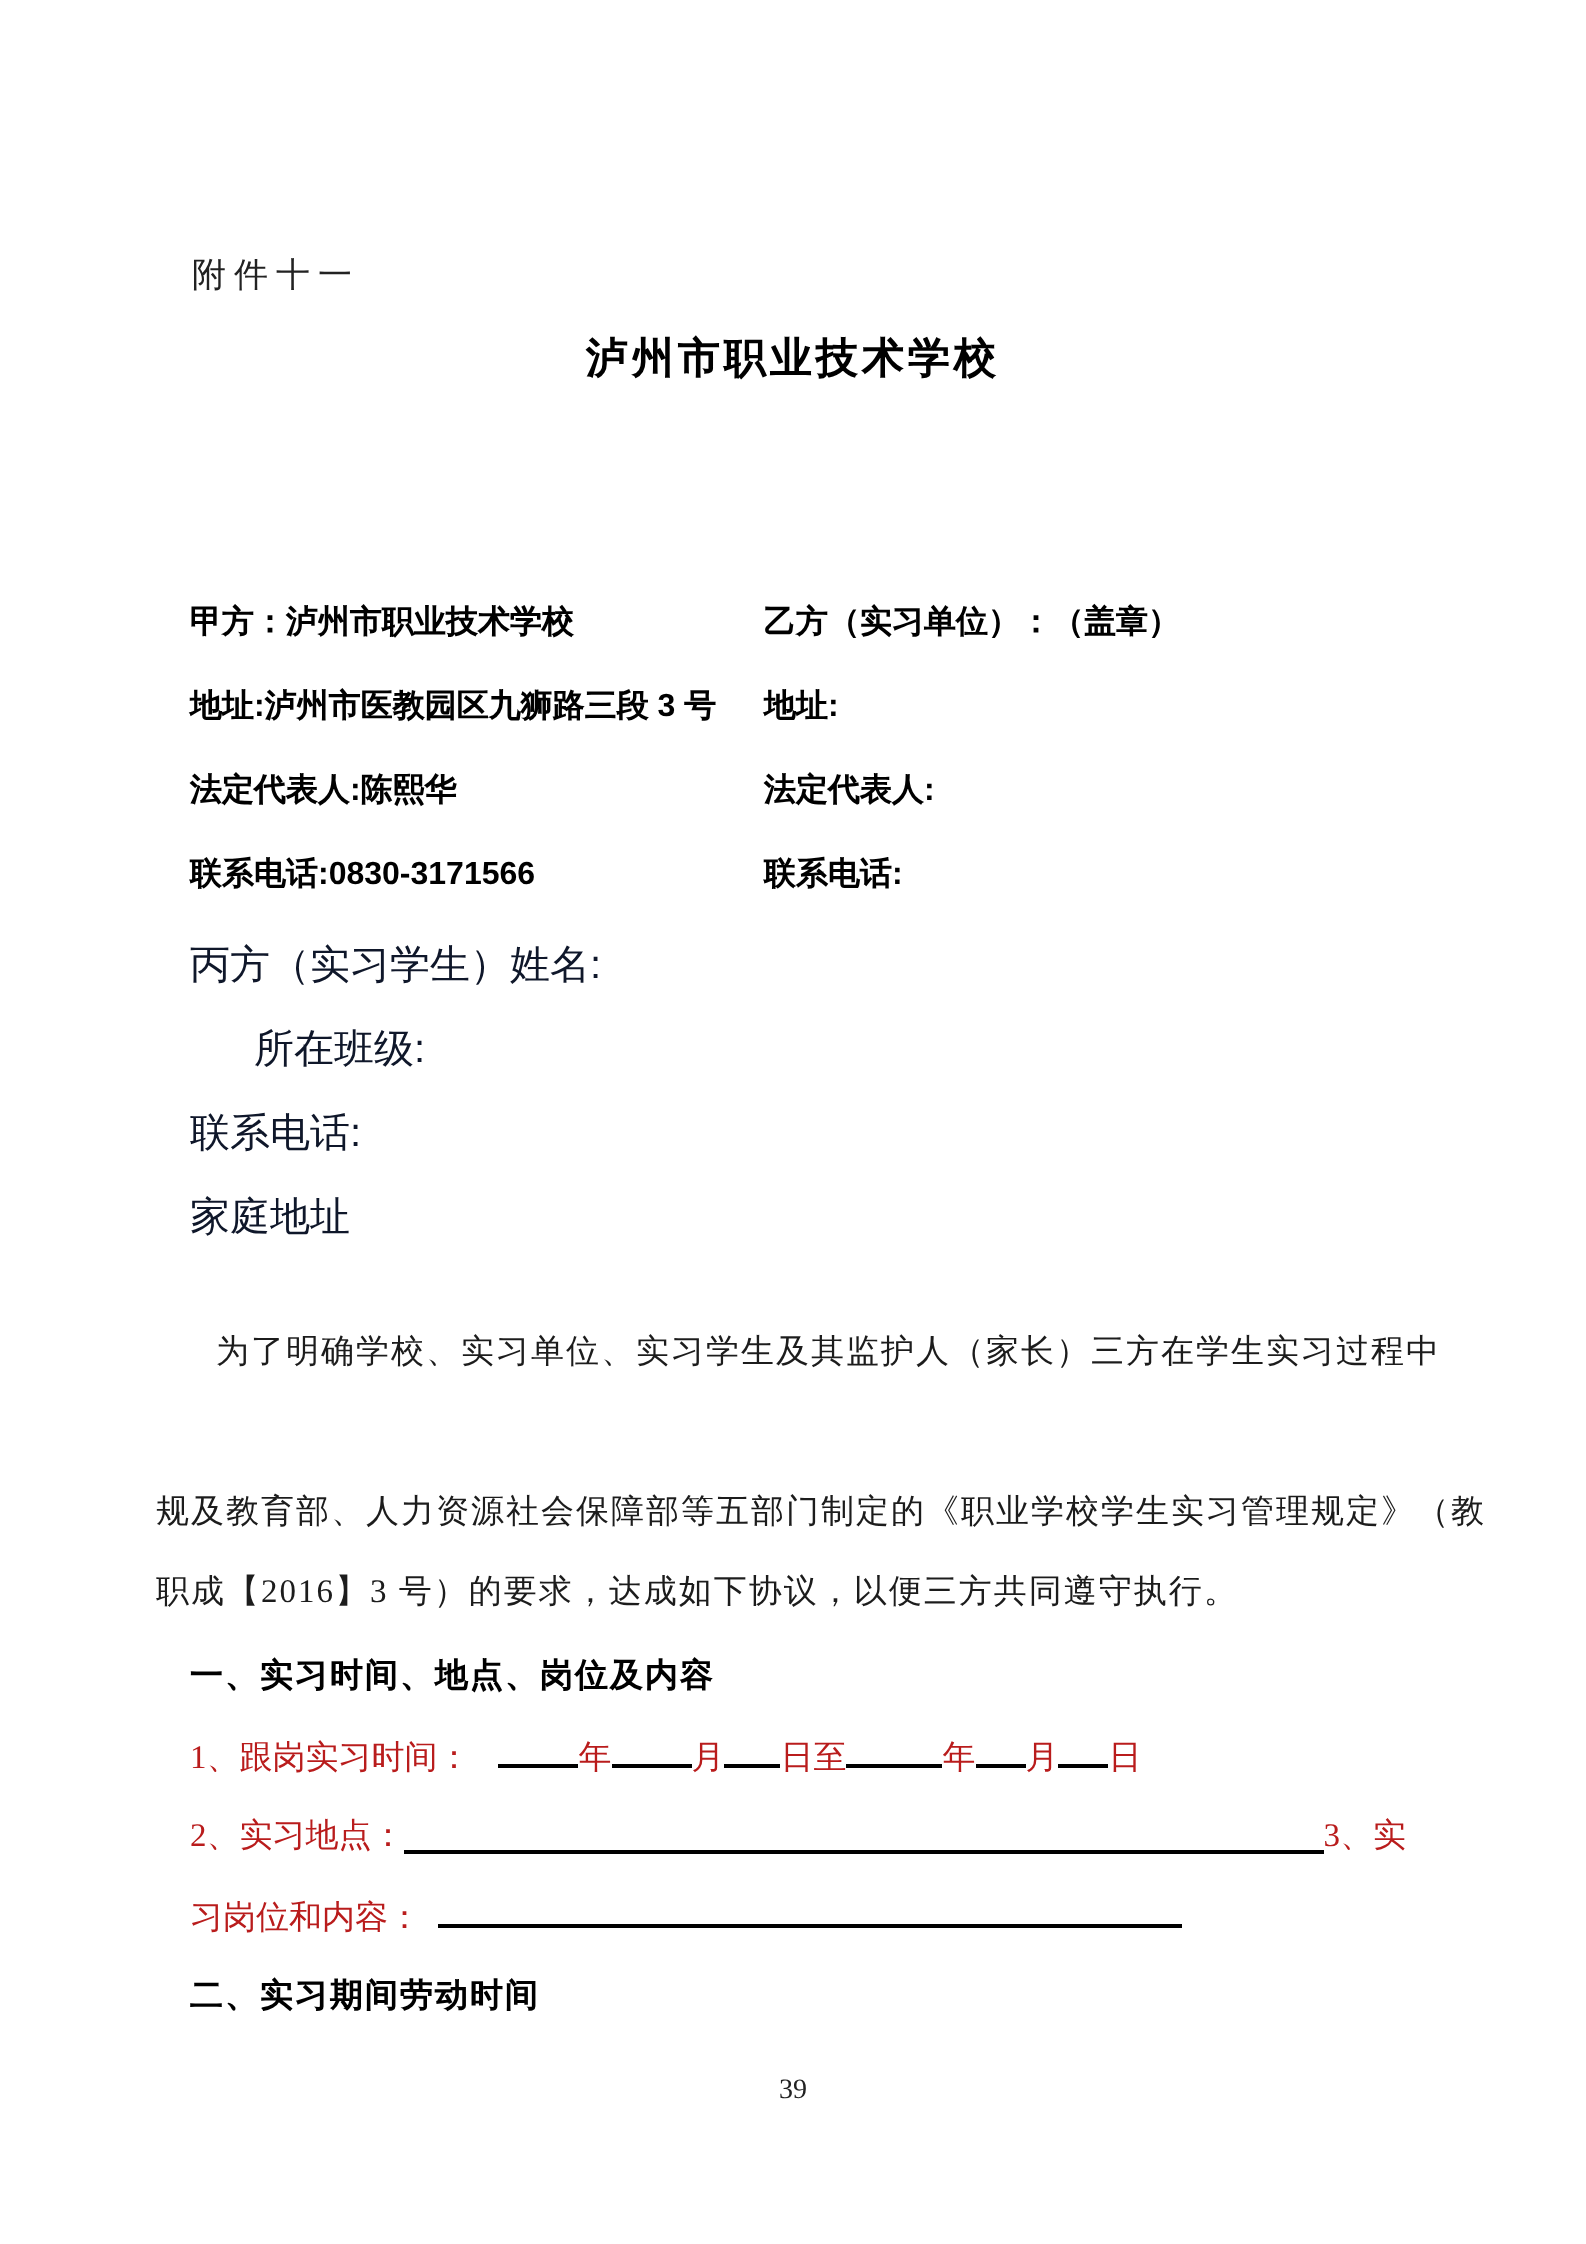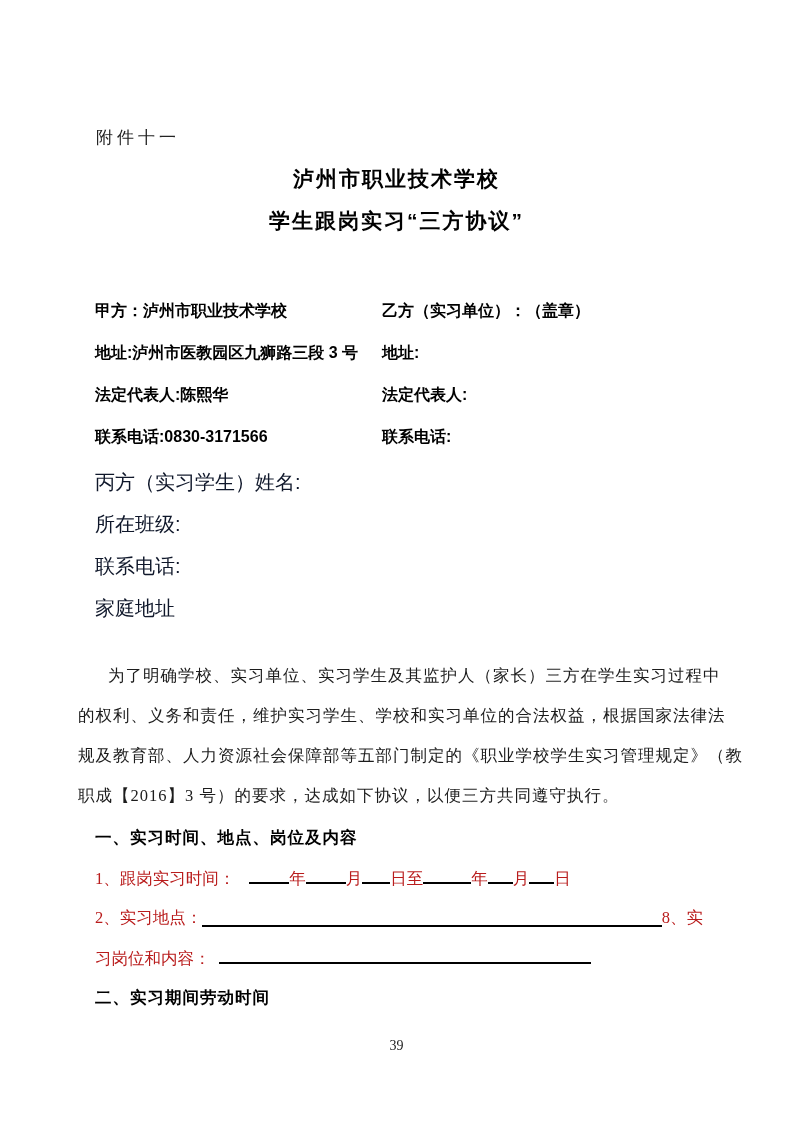--- a/index.html
+++ b/index.html
@@ -80,59 +80,57 @@
   }
 </style>
 </head>
 <body>
 
 <div class="page">
 
   <div class="abs attachment">附件十一</div>
 
   <div class="abs title title1">泸州市职业技术学校</div>
-  <div class="abs title title2">学生跟岗实习“三方协议”</div>
 
   <div class="abs info-row" style="top:301px;">
     <span>甲方：泸州市职业技术学校</span>
     <span class="col-right">乙方（实习单位）：（盖章）</span>
   </div>
   <div class="abs info-row" style="top:343px;">
     <span>地址:泸州市医教园区九狮路三段 3 号</span>
     <span class="col-right">地址:</span>
   </div>
   <div class="abs info-row" style="top:385px;">
     <span>法定代表人:陈熙华</span>
     <span class="col-right">法定代表人:</span>
   </div>
   <div class="abs info-row" style="top:427px;">
     <span>联系电话:0830-3171566</span>
     <span class="col-right">联系电话:</span>
   </div>
 
   <div class="abs partyc-row" style="top:469px;">丙方（实习学生）姓名:</div>
-  <div class="abs partyc-row" style="top:511px;">所在班级:</div>
+  <div class="abs partyc-row" style="top:511px;margin-left:32px;">所在班级:</div>
   <div class="abs partyc-row" style="top:553px;">联系电话:</div>
   <div class="abs partyc-row" style="top:595px;">家庭地址</div>
 
   <div class="abs para-line first" style="top:665px;">为了明确学校、实习单位、实习学生及其监护人（家长）三方在学生实习过程中</div>
-  <div class="abs para-line" style="top:705px;">的权利、义务和责任，维护实习学生、学校和实习单位的合法权益，根据国家法律法</div>
   <div class="abs para-line" style="top:745px;">规及教育部、人力资源社会保障部等五部门制定的《职业学校学生实习管理规定》（教</div>
   <div class="abs para-line last" style="top:785px;">职成【2016】3 号）的要求，达成如下协议，以便三方共同遵守执行。</div>
 
   <div class="abs sec-heading" style="top:827px;">一、实习时间、地点、岗位及内容</div>
 
   <div class="abs item-line" style="top:867px;">
     <span>1、跟岗实习时间：</span><span class="blank" style="width:40px; margin-left:14px;"></span><span class="unit">年</span><span class="blank" style="width:40px;"></span><span class="unit">月</span><span class="blank" style="width:28px;"></span><span class="unit">日至</span><span class="blank" style="width:48px;"></span><span class="unit">年</span><span class="blank" style="width:25px;"></span><span class="unit">月</span><span class="blank" style="width:25px;"></span><span class="unit">日</span>
   </div>
 
   <div class="abs item-line item2-line" style="top:907px;">
     <span class="label">2、实习地点：</span>
     <span class="blank blank-grow"></span>
-    <span class="tail">8、实</span>
+    <span class="tail">3、实</span>
   </div>
 
   <div class="abs item-line" style="top:947px;">
     <span>习岗位和内容：</span><span class="blank" style="width:372px; margin-left:8px;"></span>
   </div>
 
   <div class="abs sec-heading" style="top:987px;">二、实习期间劳动时间</div>
 
   <div class="abs page-number">39</div>
 

